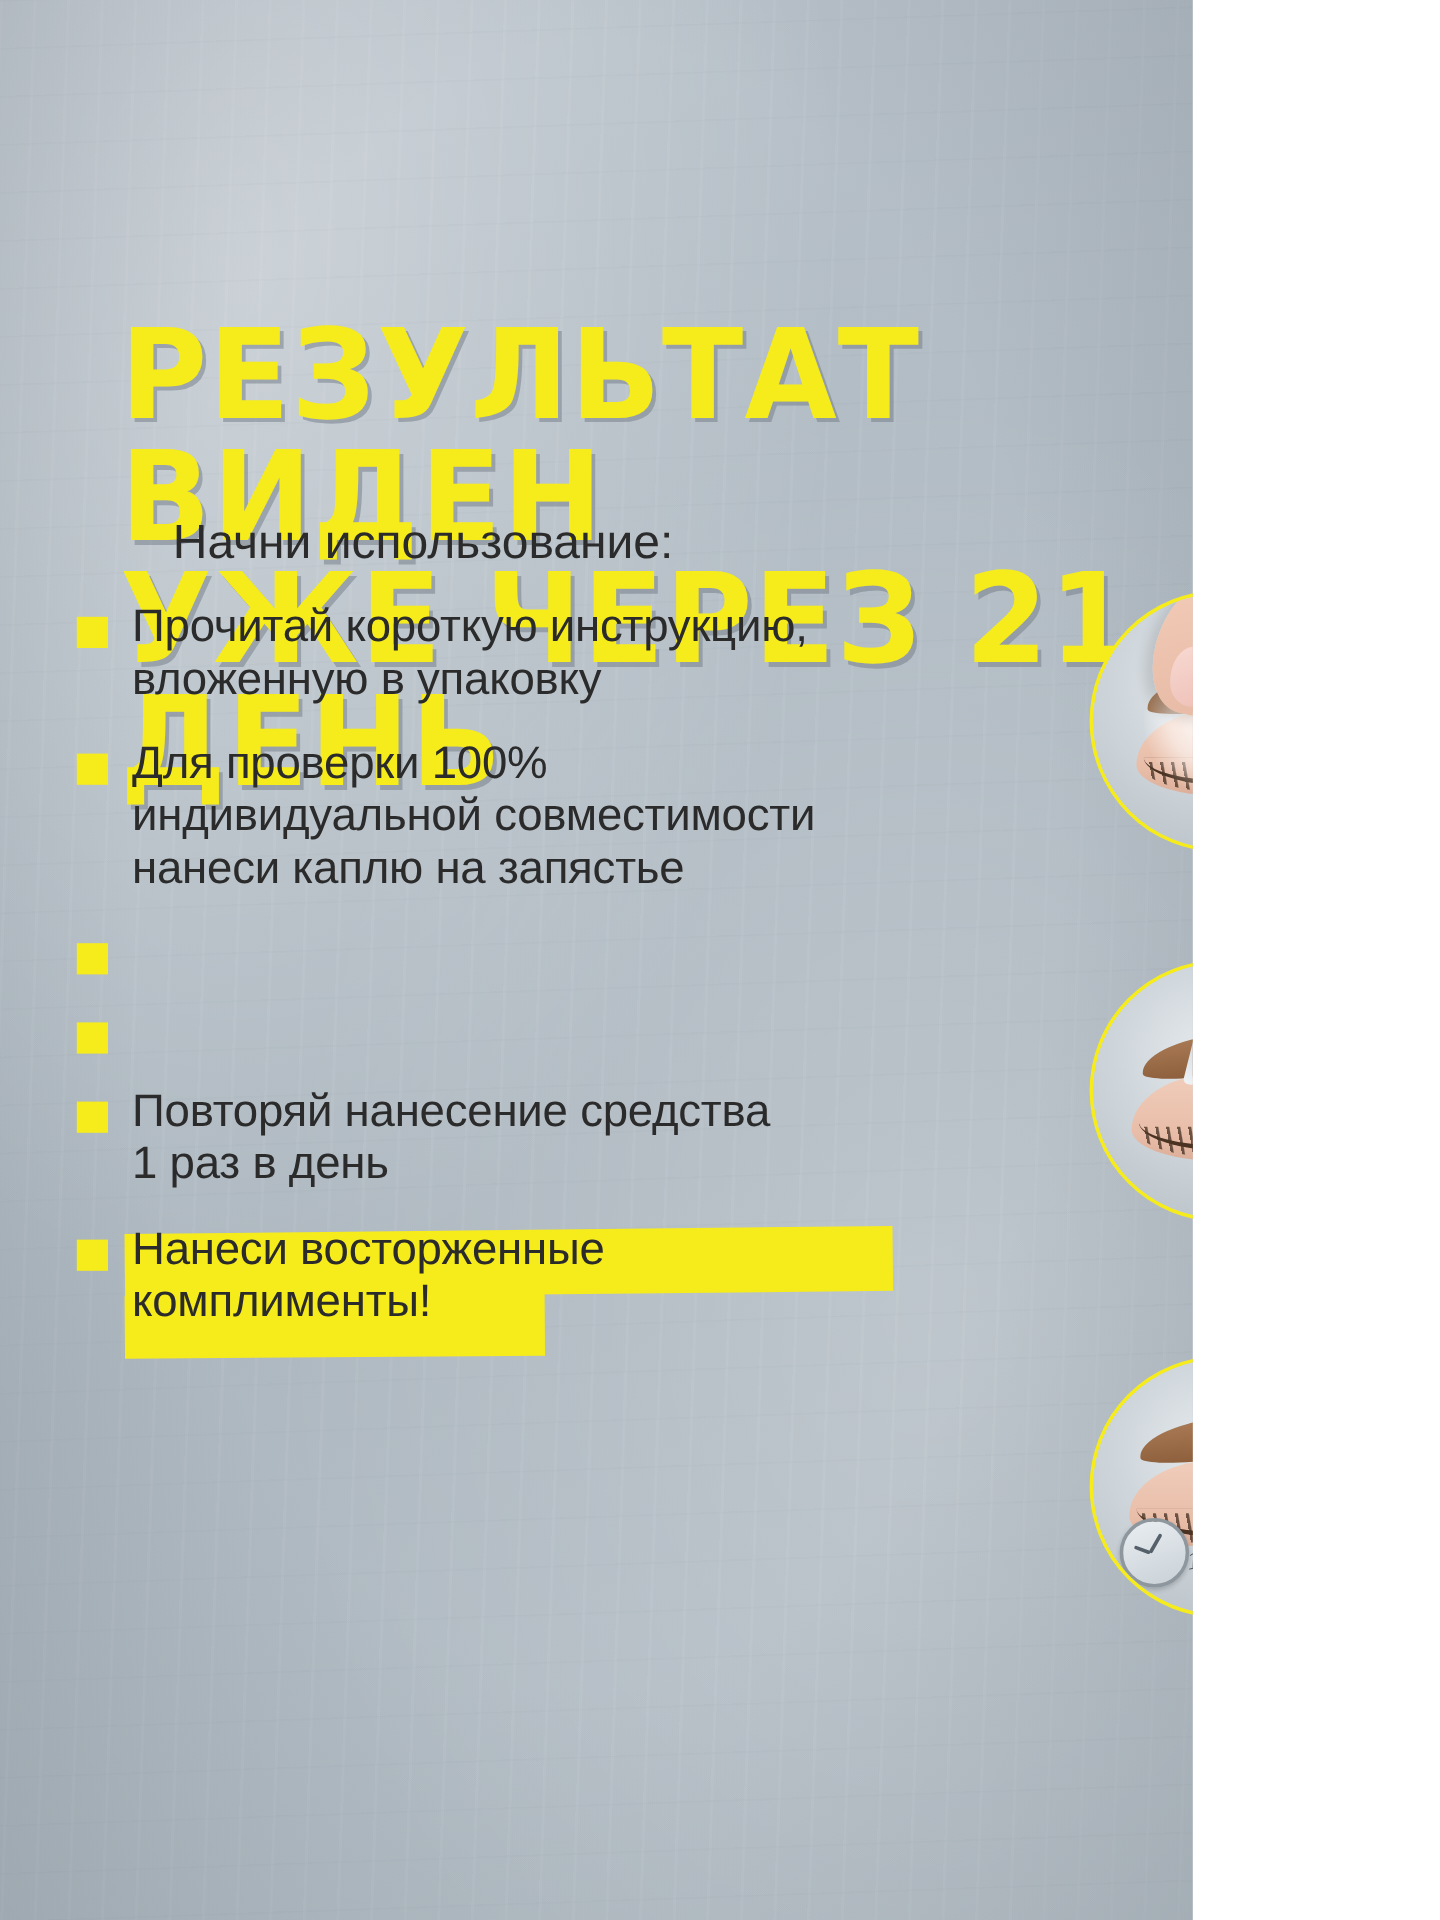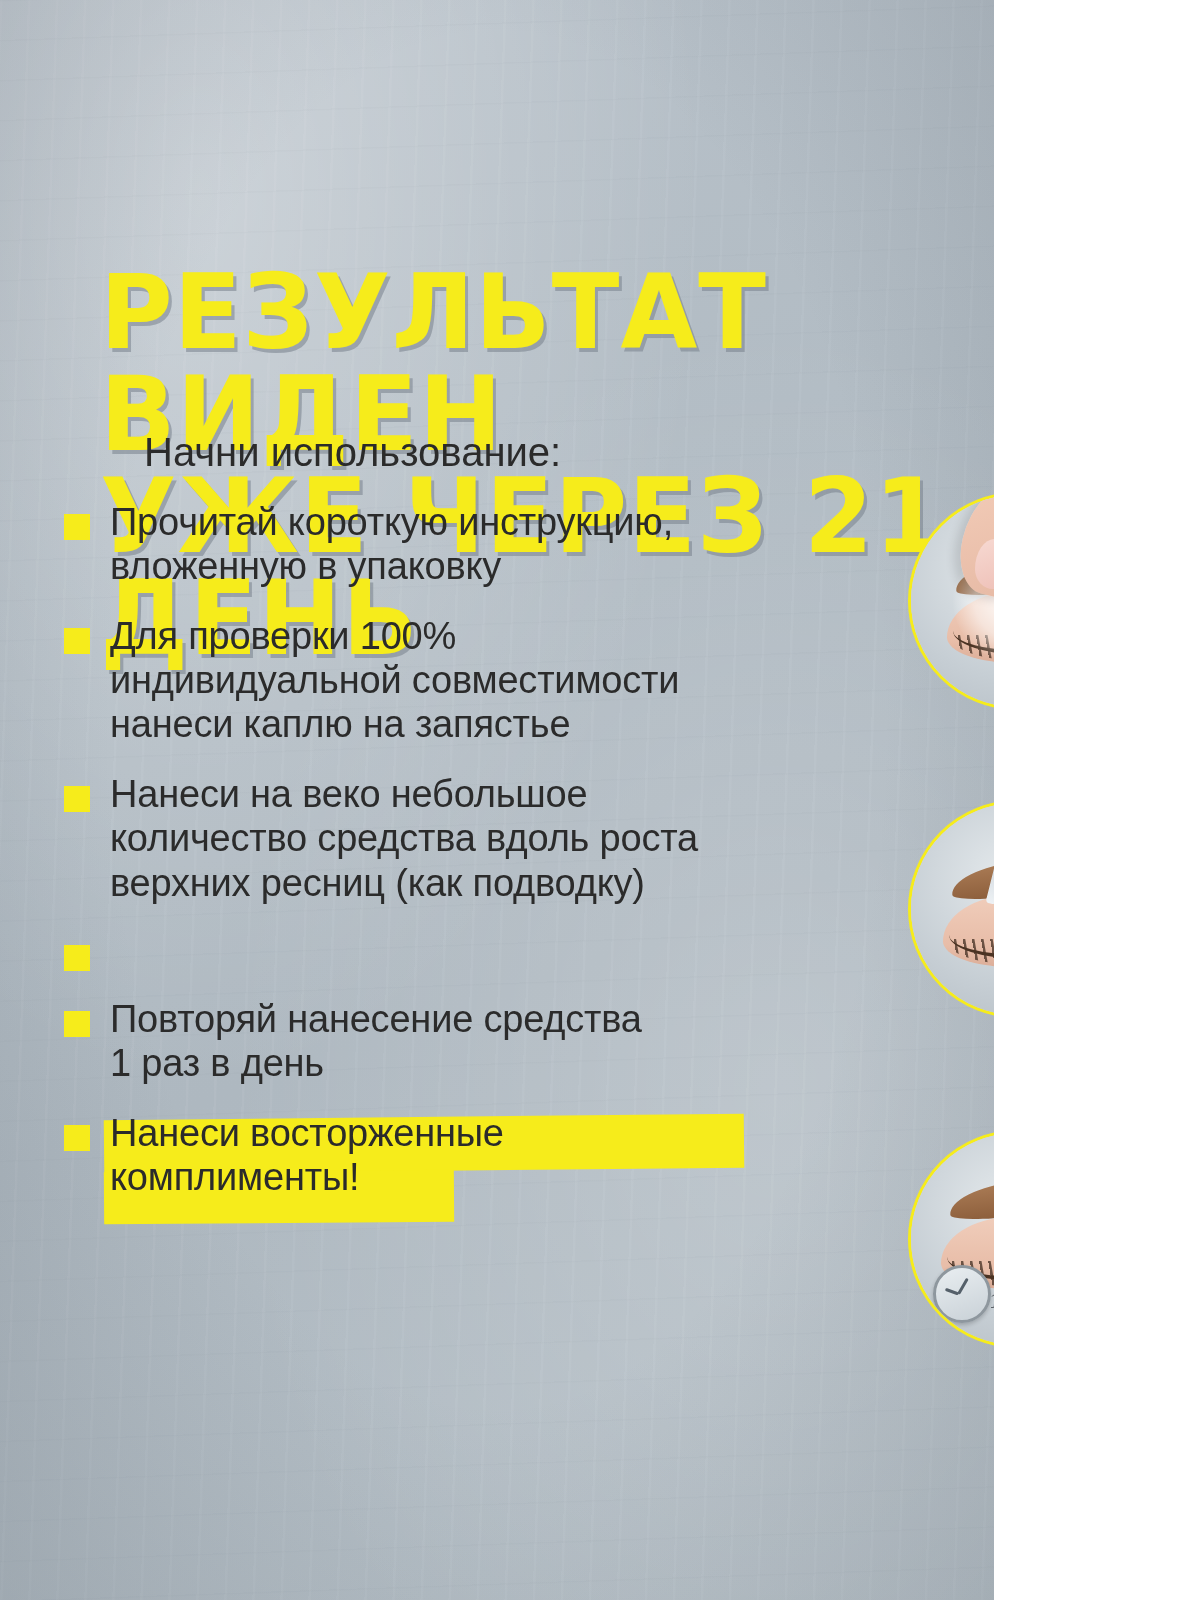--- a/index.html
+++ b/index.html
@@ -264,23 +264,20 @@
 
     <div class="step">
       <span class="bullet"></span>
       <span class="step-text">Для проверки 100%
 индивидуальной совместимости
 нанеси каплю на запястье</span>
     </div>
 
     <div class="step">
       <span class="bullet"></span>
-      <span class="step-text">Нанеси на веко небольшое
-количество средства вдоль роста
-верхних ресниц (как подводку)</span>
     </div>
 
     <div class="step">
       <span class="bullet"></span>
     </div>
 
     <div class="step">
       <span class="bullet"></span>
       <span class="step-text">Повторяй нанесение средства
 1 раз в день</span>

